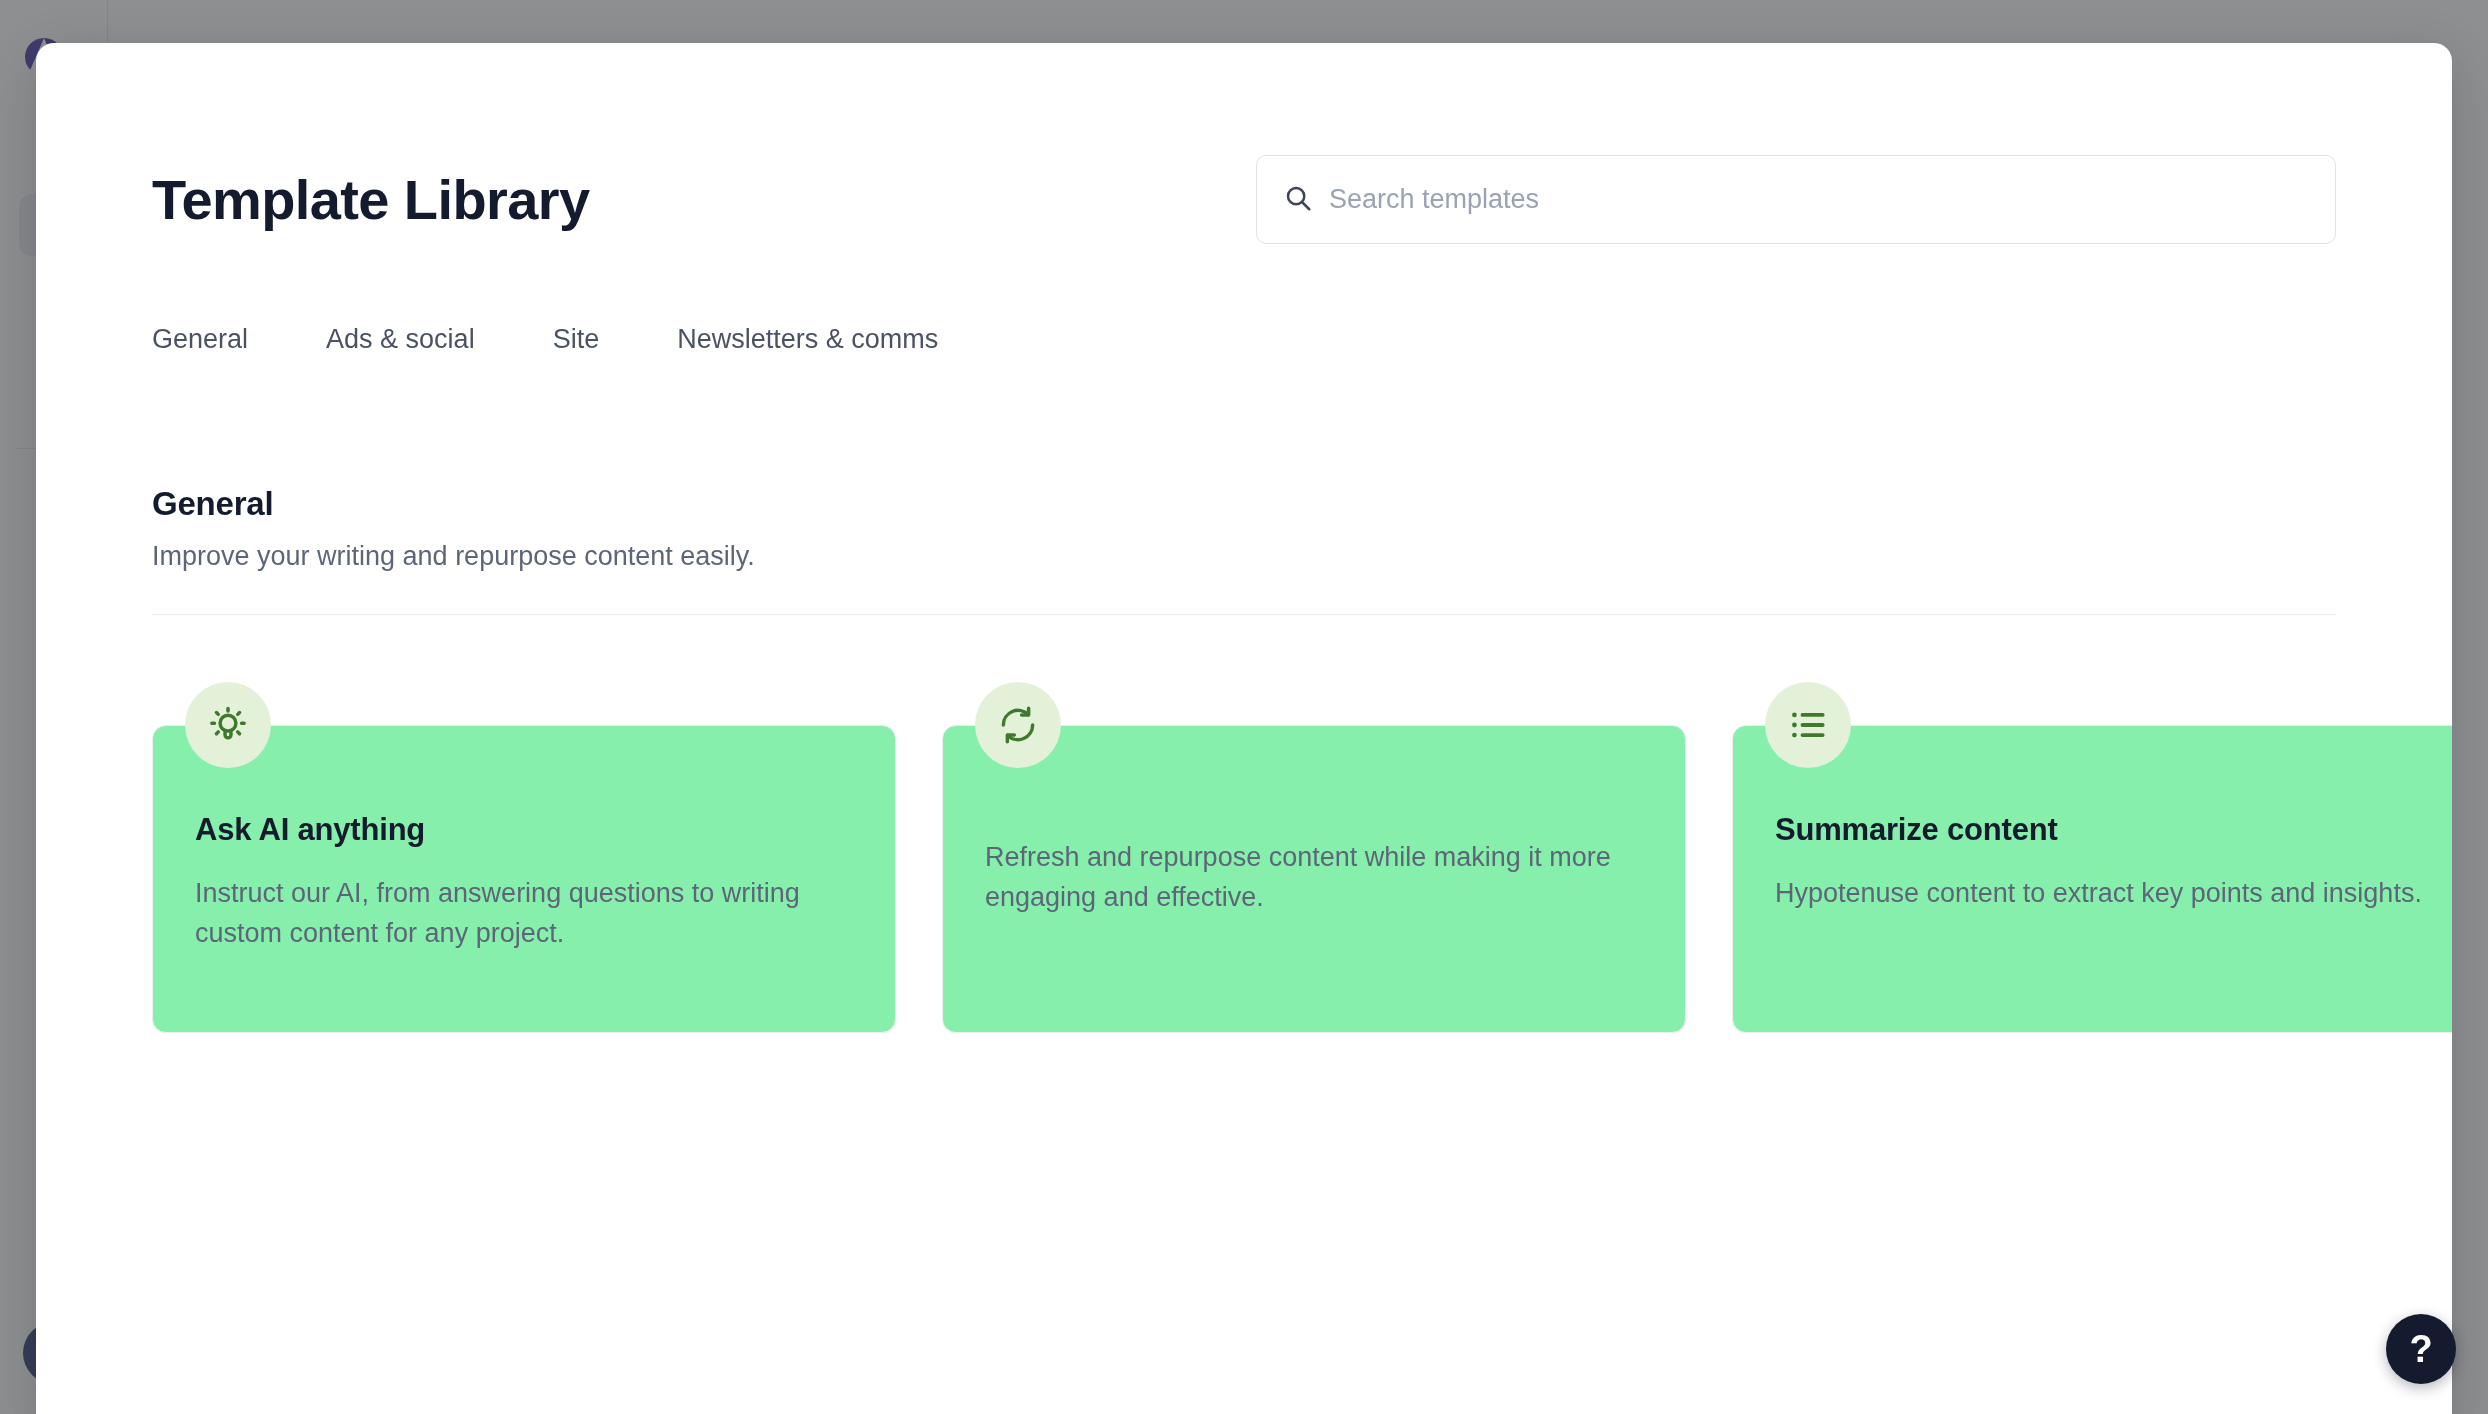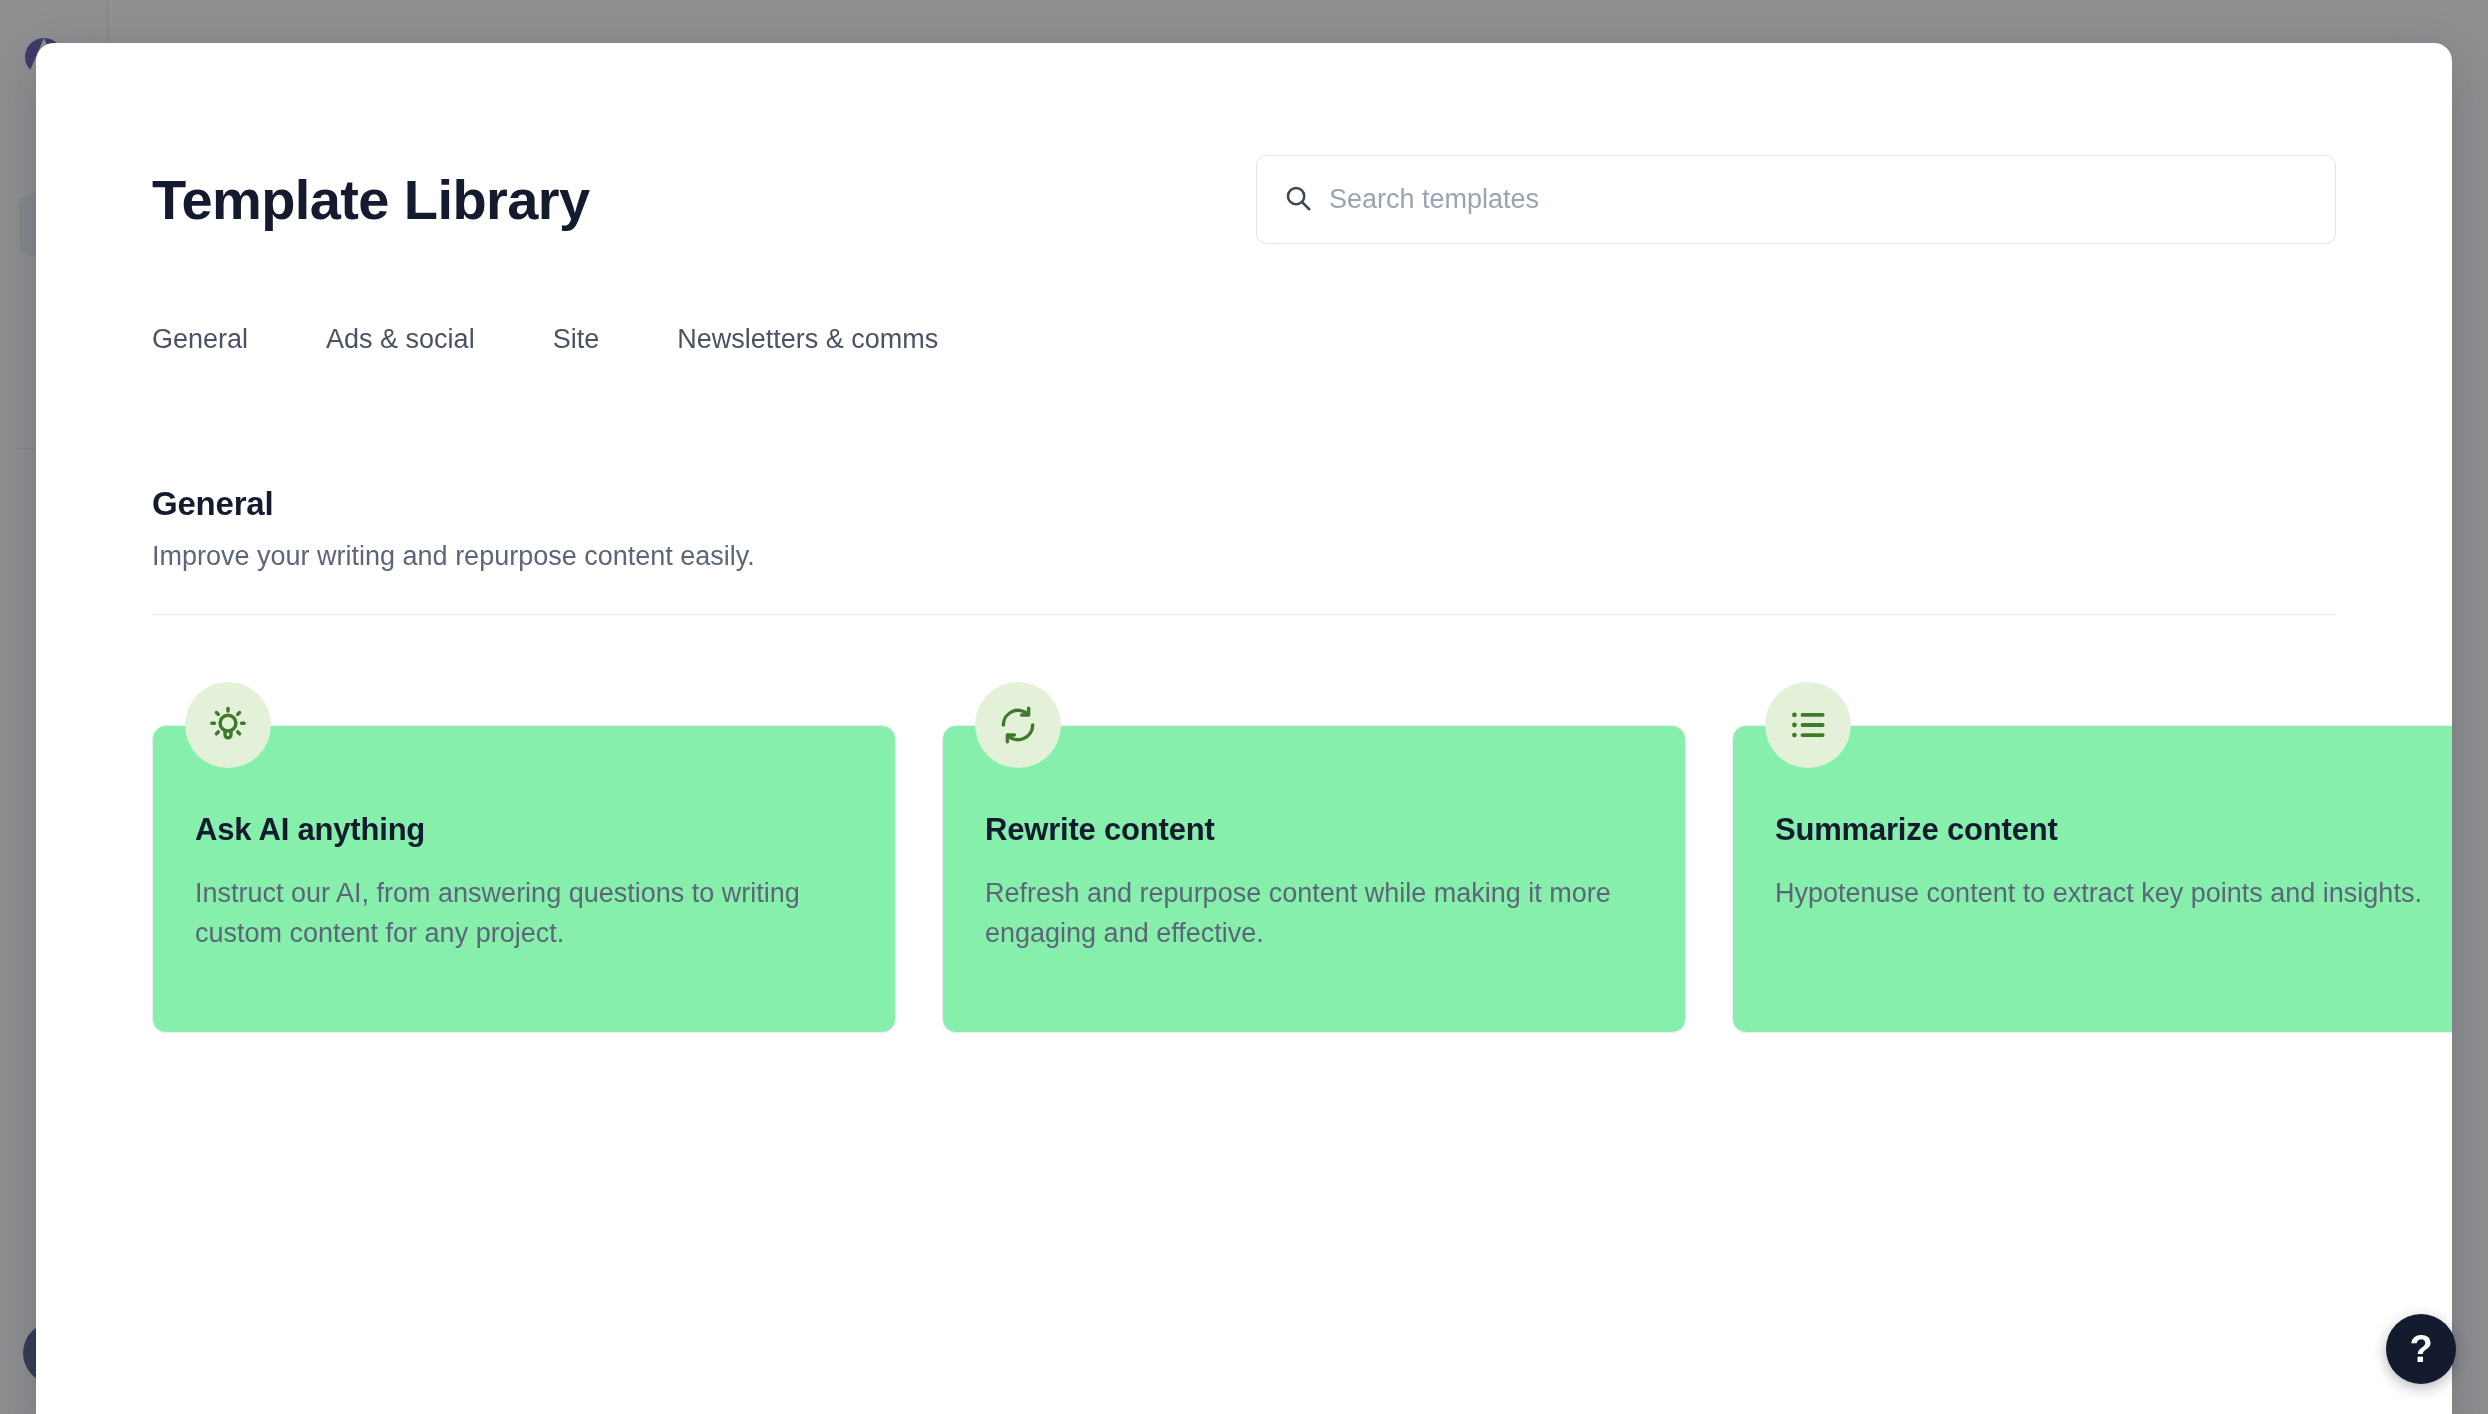--- a/index.html
+++ b/index.html
@@ -399,21 +399,20 @@
 
         <div class="card">
           <div class="card-icon">
             <svg viewBox="0 0 24 24" fill="none" stroke="currentColor" stroke-width="1.9" stroke-linecap="round" stroke-linejoin="round">
               <path d="M20 12a8 8 0 0 1-13.6 5.7"></path>
               <path d="M4 12a8 8 0 0 1 13.6-5.7"></path>
               <path d="M17.8 2.8v3.8h-3.8"></path>
               <path d="M6.2 21.2v-3.8h3.8"></path>
             </svg>
           </div>
-          <div class="card-title">Rewrite content</div>
           <div class="card-desc">Refresh and repurpose content while making it more engaging and effective.</div>
         </div>
 
         <div class="card">
           <div class="card-icon">
             <svg viewBox="0 0 24 24" fill="none" stroke="currentColor" stroke-width="2.1" stroke-linecap="round">
               <path d="M9 6.5h11M9 12h11M9 17.5h11"></path>
               <circle cx="4.6" cy="6.5" r="1.3" fill="currentColor" stroke="none"></circle>
               <circle cx="4.6" cy="12" r="1.3" fill="currentColor" stroke="none"></circle>
               <circle cx="4.6" cy="17.5" r="1.3" fill="currentColor" stroke="none"></circle>

